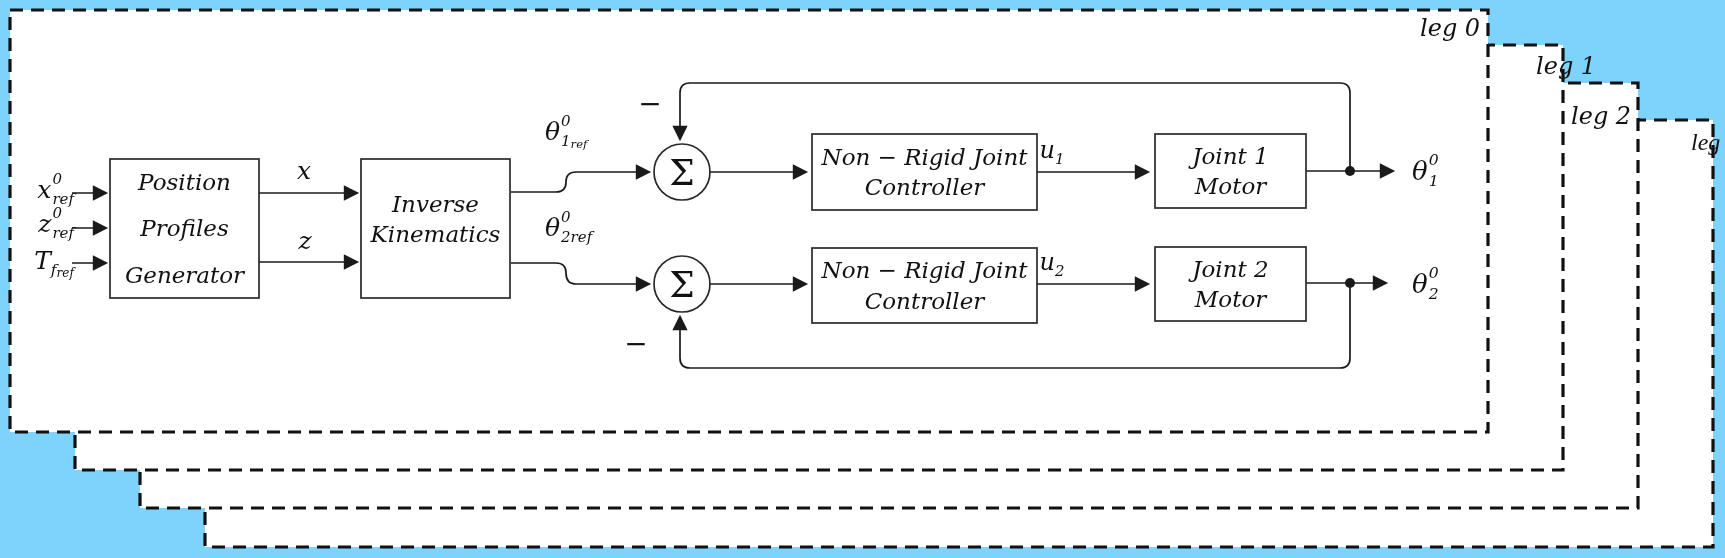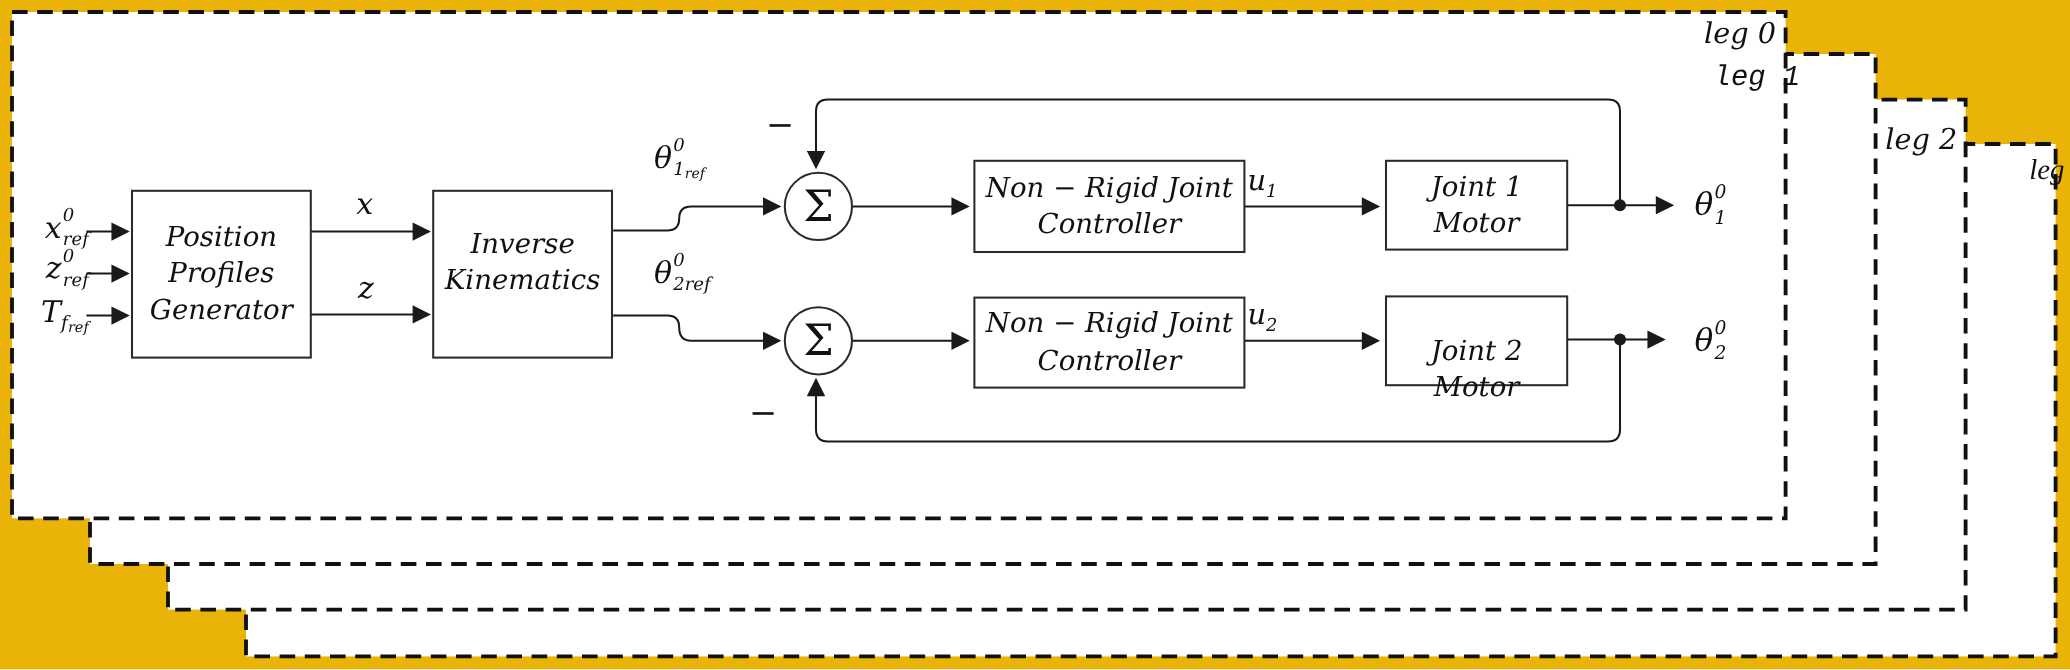--- a/index.html
+++ b/index.html
@@ -1,16 +1,16 @@
 <!DOCTYPE html>
 <html><head>
 <meta charset="utf-8">
 <style>
   html,body{margin:0;padding:0;background:#ffffff;}
-  #canvas{position:relative;width:1725px;height:558px;background:#eab308;overflow:hidden;
+  #canvas{position:relative;width:1725px;height:558px;background:#7dd3fc;overflow:hidden;
           font-family:"DejaVu Serif",serif;color:#111;}
   svg{position:absolute;left:0;top:0;}
   .label{position:absolute;font-style:italic;white-space:nowrap;line-height:1;}
   .centered{transform:translate(-50%,-50%);}
   .vcenter{transform:translate(0,-50%);}
   .rightal{transform:translate(-100%,-50%);}
   .box-label{position:absolute;display:flex;flex-direction:column;align-items:center;
              justify-content:center;text-align:center;font-style:italic;font-size:23px;line-height:1.32;}
   .mlabel{display:inline-flex;align-items:center;}
   .scripts{display:inline-flex;flex-direction:column;align-items:flex-start;justify-content:center;
@@ -68,21 +68,21 @@
       <rect x="1155" y="247" width="151" height="74"></rect>
       <circle cx="682" cy="172" r="28"></circle>
       <circle cx="682" cy="284" r="28"></circle>
     </g>
 
     <circle cx="1350" cy="171" r="5" fill="#1a1a1a"></circle>
     <circle cx="1350" cy="283" r="5" fill="#1a1a1a"></circle>
   </svg>
 
   <div class="label leg-label" style="left:1420px;top:16px;">leg 0</div>
-  <div class="label leg-label" style="left:1428px;top:54px;font-family:Liberation Mono, monospace;">leg 1</div>
+  <div class="label leg-label" style="left:1536px;top:54px;">leg 1</div>
   <div class="label leg-label" style="left:1571px;top:104px;">leg 2</div>
   <div class="label leg-label" style="left:1691px;top:130px;font-family:Liberation Serif, serif;">leg 3</div>
 
   <div class="label rightal in25" style="left:74px;top:189px;">
     <span class="mlabel">
         <span>x</span>
         <span class="scripts">
           <span class="s-sup">0</span>
           <span class="s-sub">ref</span>
         </span>
@@ -97,42 +97,42 @@
         </span>
       </span>
   </div>
   <div class="label rightal in25" style="left:74px;top:260px;">
     <span class="mlabel">
         <span>T</span>
         <span class="isub"><span>f</span><span class="subsub">ref</span></span>
       </span>
   </div>
 
-  <div class="box-label" style="left:110px;top:159px;width:149px;height:139px;">
+  <div class="box-label" style="left:110px;top:159px;width:149px;height:139px;gap:16px;">
     <span>Position</span>
     <span>Profiles</span>
     <span>Generator</span>
   </div>
   <div class="box-label" style="left:361px;top:159px;width:149px;height:120px;">
     <span>Inverse</span>
     <span>Kinematics</span>
   </div>
   <div class="box-label" style="left:812px;top:134px;width:225px;height:76px;">
     <span>Non − Rigid Joint</span>
     <span>Controller</span>
   </div>
   <div class="box-label" style="left:812px;top:248px;width:225px;height:75px;">
     <span>Non − Rigid Joint</span>
     <span>Controller</span>
   </div>
   <div class="box-label" style="left:1155px;top:134px;width:151px;height:74px;border-radius:14px;">
     <span>Joint 1</span>
     <span>Motor</span>
   </div>
-  <div class="box-label" style="left:1155px;top:247px;width:151px;height:74px;margin-top:24px;">
+  <div class="box-label" style="left:1155px;top:247px;width:151px;height:74px;">
     <span>Joint 2</span>
     <span>Motor</span>
   </div>
 
   <div class="label centered in25" style="left:304px;top:170px;">x</div>
   <div class="label centered in25" style="left:305px;top:240px;">z</div>
 
   <div class="label vcenter in25" style="left:545px;top:131px;">
     <span class="mlabel">
         <span>θ</span>

